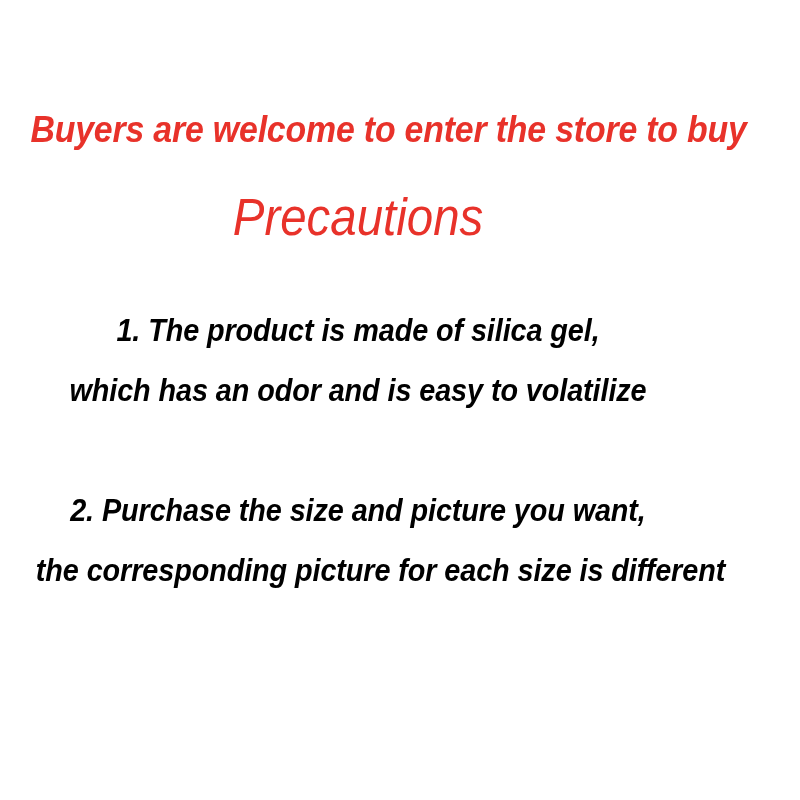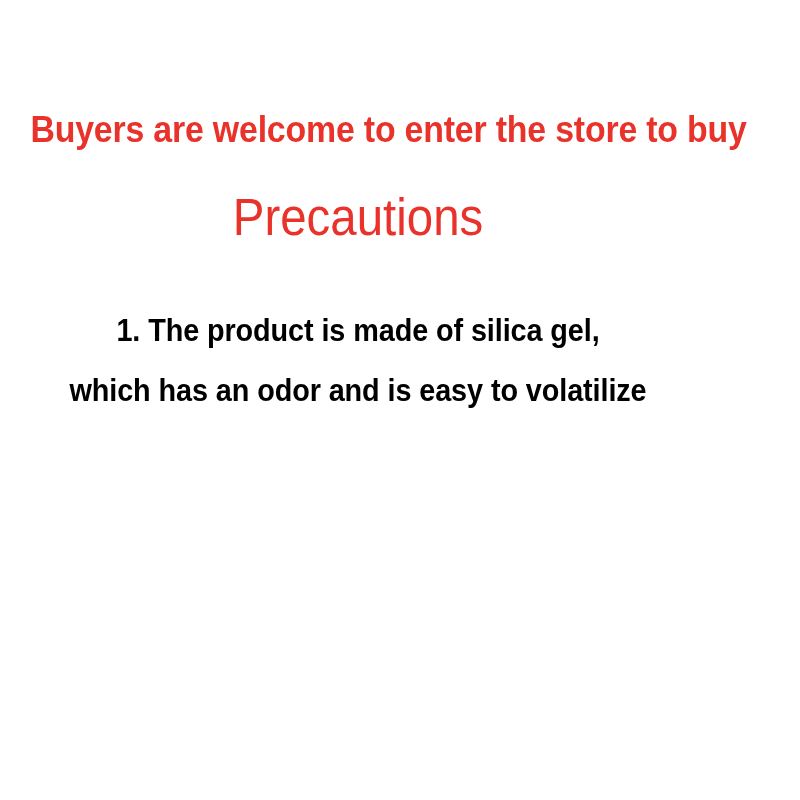--- a/index.html
+++ b/index.html
@@ -18,20 +18,21 @@
 
   .notice-page {
     width: 716px;
     height: 800px;
     background: #ffffff;
     box-sizing: border-box;
     display: flex;
     flex-direction: column;
     align-items: center;
     position: relative;
+    font-style: italic;
   }
 
   
 
   .headline {
     margin: 0;
     padding: 0;
     width: 100%;
     text-align: center;
     color: #e8322a;
@@ -101,17 +102,21 @@
 
   <h2 class="headline headline-title">Precautions</h2>
 
   <ul class="precaution-list">
 
     <li class="precaution-item">
       <span class="precaution-line">1. The product is made of silica gel,</span>
       <span class="precaution-line">which has an odor and is easy to volatilize</span>
     </li>
 
+    <li class="precaution-item">
+      <span class="precaution-line">2. Purchase the size and picture you want,</span>
+      <span class="precaution-line">the corresponding picture for each size is different</span>
+    </li>
 
 
   </ul>
 
 </div>
 
 </body></html>

